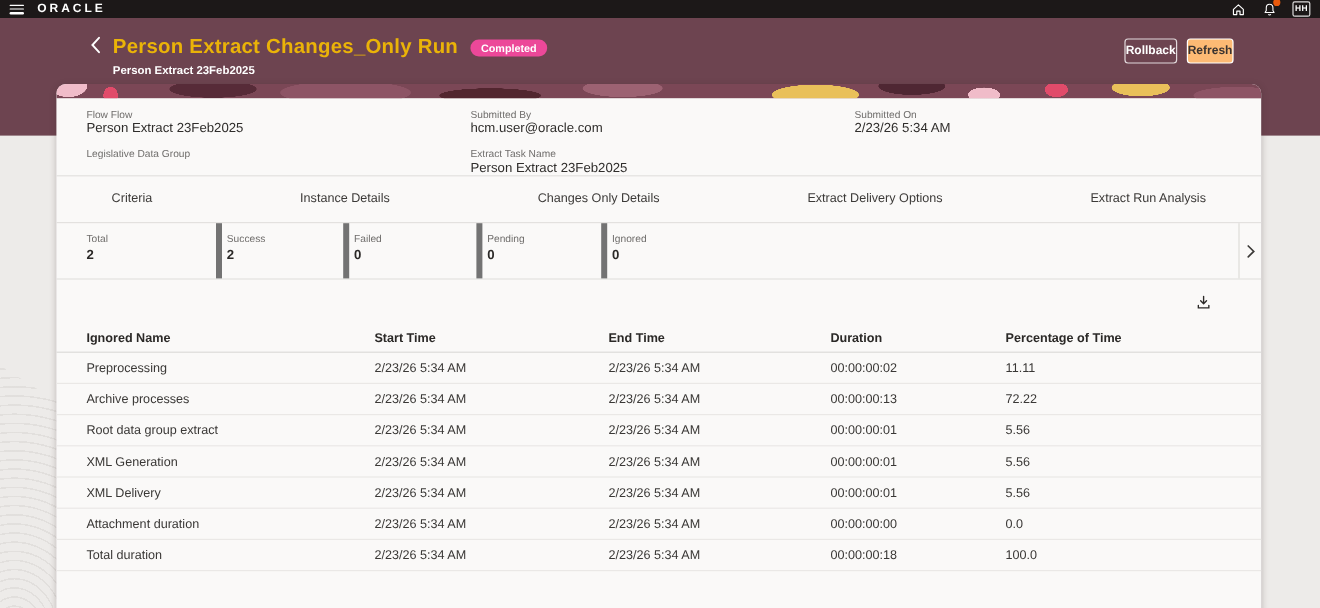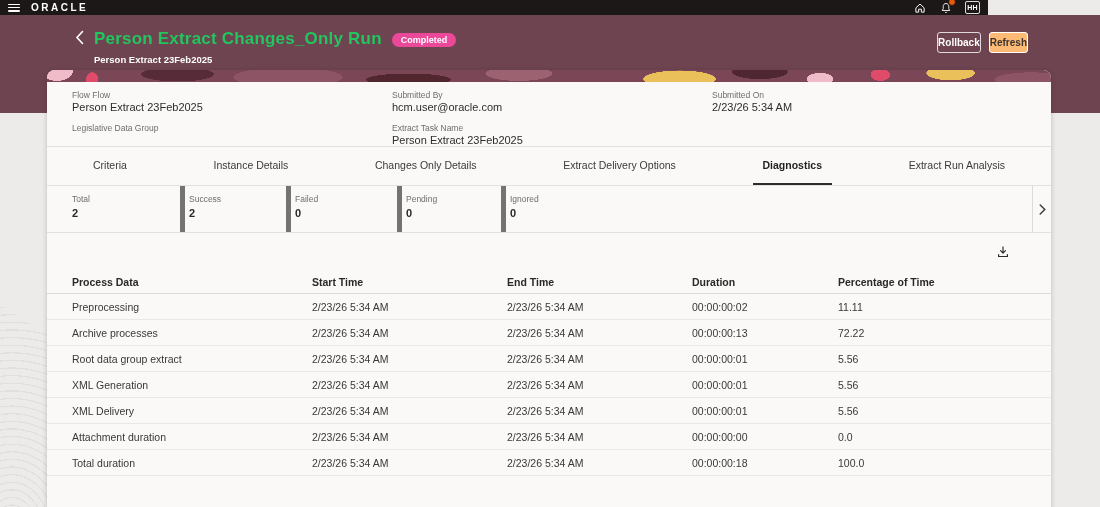--- a/index.html
+++ b/index.html
@@ -5,21 +5,21 @@
   * { margin:0; padding:0; box-sizing:border-box; }
   html,body { width:1100px; height:507px; overflow:hidden; }
   body {
     font-family:"Liberation Sans", sans-serif;
     background:#edebe9;
     position:relative;
     color:#31302e;
   }
   
   .topbar {
-    position:absolute; top:0; left:0; width:988px; height:15px;
+    position:absolute; top:0; left:0; width:1100px; height:15px;
     background:#1c1818; display:flex; align-items:center; z-index:30;
   }
   .hamburger { width:12px; height:8px; margin-left:8px; display:flex; flex-direction:column; justify-content:space-between; cursor:pointer; }
   .hamburger span { display:block; height:1.5px; background:#fff; border-radius:1px; }
   .brand { color:#fff; font-size:10px; font-weight:bold; letter-spacing:2.5px; margin-left:11px; }
   .topbar-right { margin-left:auto; display:flex; align-items:center; gap:13px; margin-right:8px; }
   .tb-icon { width:13px; height:13px; position:relative; cursor:pointer; display:flex; align-items:center; justify-content:center; }
   .badge-dot {
     position:absolute; top:-3px; right:-4px; width:8px; height:8px; border-radius:50%;
     background:#e8590c; border:1px solid #1c1818;
@@ -31,21 +31,21 @@
   }
   
   .page-header {
     position:absolute; top:15px; left:0; width:1100px; height:98px;
     background:#6d4450; z-index:1;
   }
   .header-inner { position:absolute; top:14px; left:75px; right:70px; display:flex; align-items:flex-start; }
   .back-btn { color:#fff; font-size:15px; line-height:18px; cursor:pointer; margin-right:10px; margin-top:1px; font-weight:bold; }
   .title-wrap {}
   .title-line { display:flex; align-items:center; gap:10px; }
-  .page-title { color:#22c55e; font-size:17px; font-weight:bold; letter-spacing:.2px; }
+  .page-title { color:#eab308; font-size:17px; font-weight:bold; letter-spacing:.2px; }
   .status-badge {
     background:#ec4899; color:#fff; font-size:9px; font-weight:bold;
     padding:2px 9px; border-radius:9px; margin-top:2px;
   }
   .page-subtitle { color:#fff; font-size:9.5px; font-weight:bold; margin-top:5px; }
   .header-actions { position:absolute; top:17px; right:72px; display:flex; gap:8px; }
   .btn { font-size:10px; font-weight:bold; padding:4px 0; border-radius:3px; cursor:pointer; font-family:inherit; }
   .btn-ghost { background:transparent; border:1px solid rgba(255,255,255,.8); color:#fff; }
   .btn-light { background:#fdba74; border:1px solid #fff; color:#3a3330; }
   
@@ -208,21 +208,20 @@
         <div class="fvalue">2/23/26 5:34 AM</div>
       </div>
     </div>
   </div>
 
   <div class="tabs">
     <div class="tab">Criteria</div>
     <div class="tab">Instance Details</div>
     <div class="tab">Changes Only Details</div>
     <div class="tab">Extract Delivery Options</div>
-    <div class="tab active">Diagnostics</div>
     <div class="tab">Extract Run Analysis</div>
   </div>
 
   <div class="stats">
     <div class="stat">
       <div class="slabel">Total</div>
       <div class="svalue">2</div>
     </div>
     <div class="stat">
       <div class="slabel">Success</div>
@@ -251,21 +250,21 @@
     <div class="dl-btn">
       <svg width="14" height="14" viewBox="0 0 16 16">
           <path d="M8 2.2v6.6M5.2 6.4 8 9.2l2.8-2.8" fill="none" stroke="#2b2927" stroke-width="1.3" stroke-linecap="round" stroke-linejoin="round"></path>
           <path d="M3 10.8v2.4h10v-2.4" fill="none" stroke="#2b2927" stroke-width="1.3" stroke-linecap="round"></path>
         </svg>
     </div>
   </div>
 
   <div class="table">
     <div class="trow thead">
-      <div>Process Data</div>
+      <div>Ignored Name</div>
       <div>Start Time</div>
       <div>End Time</div>
       <div>Duration</div>
       <div>Percentage of Time</div>
     </div>
     <div class="trow">
       <div>Preprocessing</div>
       <div>2/23/26 5:34 AM</div>
       <div>2/23/26 5:34 AM</div>
       <div>00:00:00:02</div>

